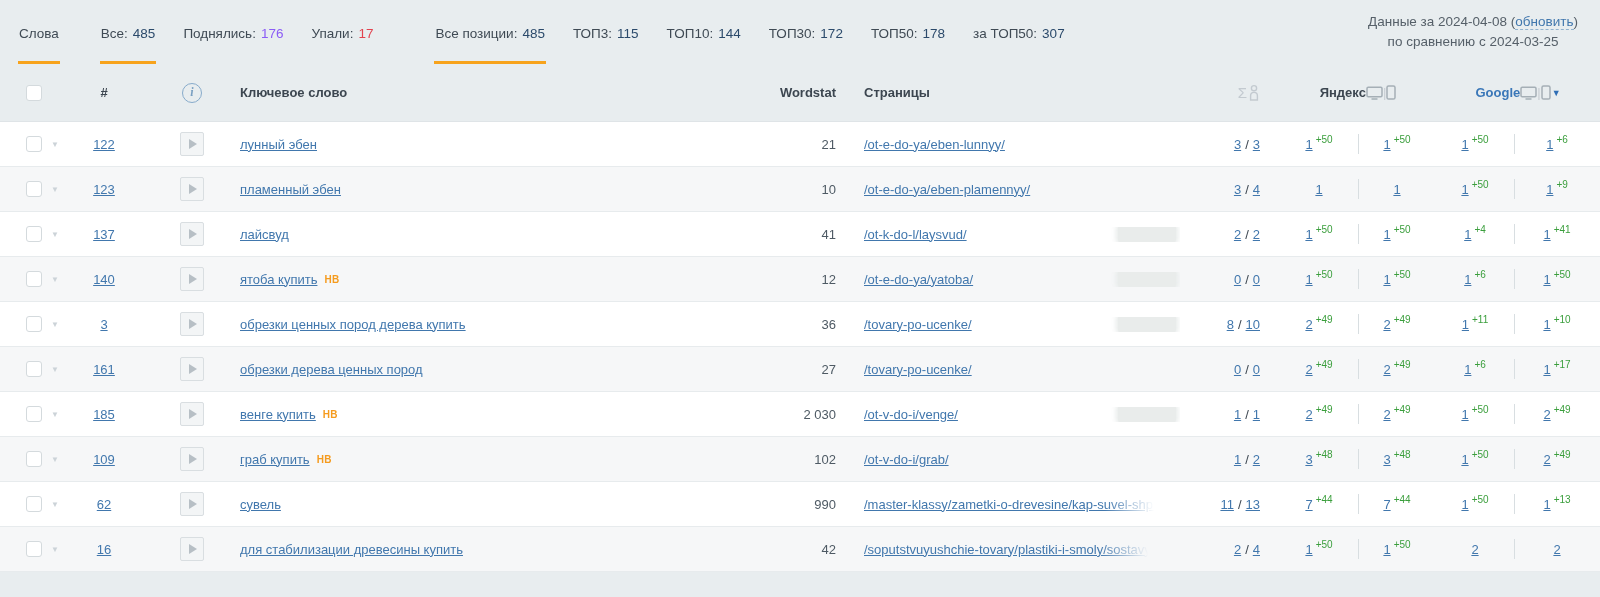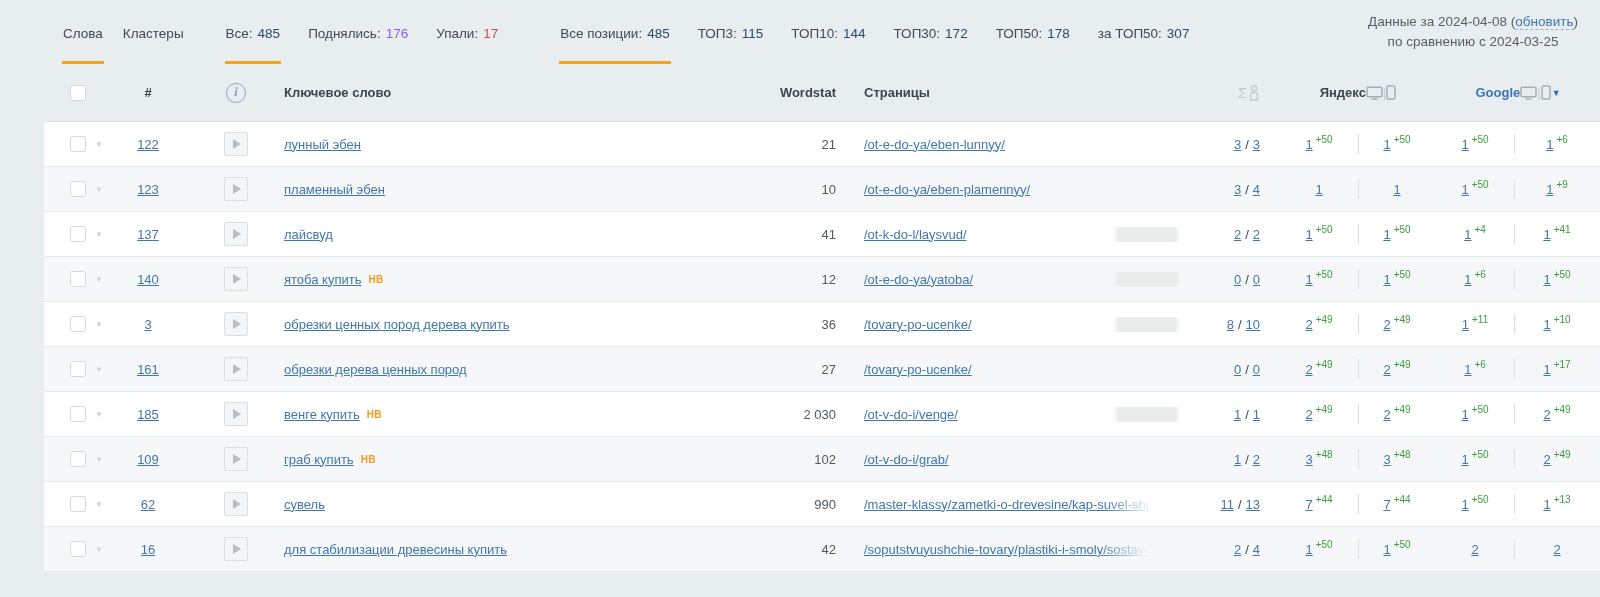--- a/index.html
+++ b/index.html
@@ -2,21 +2,21 @@
 <html><head>
 <meta charset="utf-8">
 <style>
   * { margin:0; padding:0; box-sizing:border-box; }
   html,body { width:1600px; height:597px; overflow:hidden; }
   body {
     font-family:"Liberation Sans","DejaVu Sans",sans-serif;
     font-size:13px; color:#3c4650; background:#e8edef;
   }
   a { cursor:pointer; }
-  .page { width:1600px; height:479px; display:flex; flex-direction:column;padding-left:44px; }
+  .page { width:1600px; height:479px; display:flex; flex-direction:column; }
 
   
   .topbar { height:64px; flex:0 0 64px; display:flex; align-items:stretch; padding:0 22px 0 18px; }
   .tb-group { display:flex; align-items:stretch; }
   .tb-tabs { gap:18px; }
   .tb-stats1 { margin-left:40px; gap:26px; }
   .tb-stats2 { margin-left:60px; gap:26px; }
   .tb-item {
     display:flex; align-items:center; gap:5px; padding:6px 1px 0 1px;
     border-bottom:3px solid transparent; white-space:nowrap; color:#3f4a54; font-size:13.5px;
@@ -76,23 +76,20 @@
 </style>
 </head>
 <body>
 
 <div class="page">
 
   <div class="topbar">
     <div class="tb-group tb-tabs">
         <div class="tb-item active">
           <span>Слова</span>
-        </div>
-        <div class="tb-item">
-          <span>Кластеры</span>
         </div>
       </div>
     <div class="tb-group tb-stats1">
         <div class="tb-item active">
           <span>Все:</span>
           <span class="v-navy">485</span>
         </div>
         <div class="tb-item">
           <span>Поднялись:</span>
           <span class="v-green">176</span>

